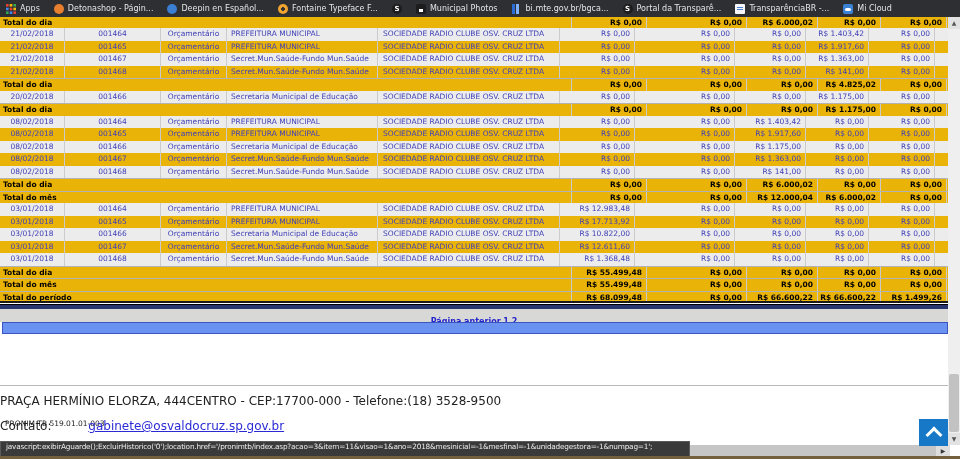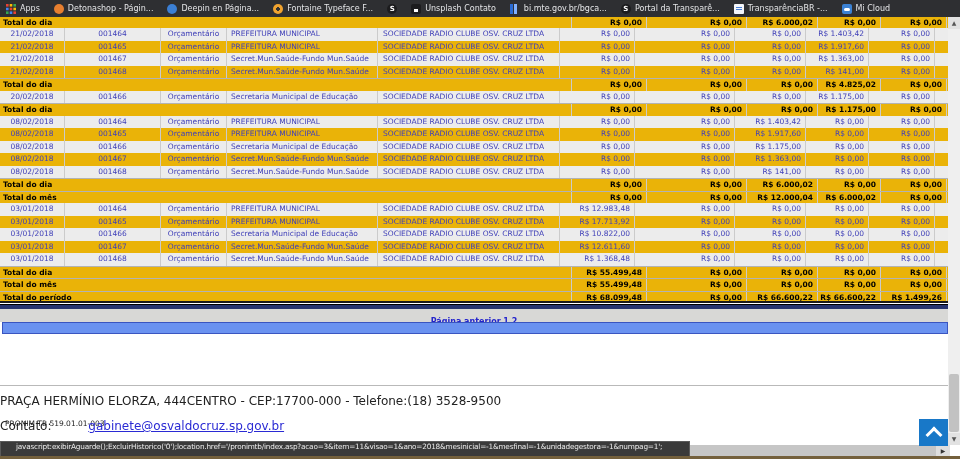--- a/index.html
+++ b/index.html
@@ -55,21 +55,21 @@
   
   .footsep{position:absolute;top:385px;left:0;width:960px;height:1px;background:#b9b9b9;}
   .ftxt{position:absolute;left:0;width:960px;text-align:left;font-size:12px;color:#222;}
   .pronim{position:absolute;top:403px;left:5px;font-size:7.5px;color:#222;margin-top:16px;}
   .f-addr{top:394px;} .f-hours{top:407px;} .f-contact{top:419px;} .f-name{top:431px;}
   .email{color:#2a2ad4;text-decoration:underline;cursor:pointer;padding-left:33px;}
 
   
   .statusbar{position:absolute;left:0;top:441px;width:690px;height:16px;background:#3a3a3a;
              border:1px solid #5a5a5a;box-sizing:border-box;color:#ececec;font-size:7.3px;
-             line-height:10px;padding-left:15px;white-space:nowrap;overflow:hidden;z-index:20;letter-spacing:-0.2px;}
+             line-height:10px;padding-left:5px;white-space:nowrap;overflow:hidden;z-index:20;letter-spacing:-0.2px;}
   .hscroll{position:absolute;left:0;top:445px;width:950px;height:12px;background:#c6c6c6;z-index:10;}
   .hs-btn{position:absolute;right:0;top:0;width:14px;height:12px;background:#dedede;color:#333;
           font-size:6px;text-align:center;line-height:12px;cursor:pointer;}
   .vscroll{position:absolute;right:0;top:17px;width:12px;height:428px;background:#efefef;z-index:7;}
   .vs-btn{position:absolute;left:0;width:12px;height:12px;background:#e2e2e2;color:#555;
           font-size:6px;text-align:center;line-height:12px;cursor:pointer;}
   .vs-up{top:0;} .vs-down{bottom:0;}
   .vs-thumb{position:absolute;left:1px;bottom:13px;width:10px;height:58px;background:#c2c2c2;border-radius:2px;}
   .topbtn{position:absolute;left:919px;top:419px;width:29px;height:27px;background:#1878c8;z-index:15;
           display:flex;align-items:center;justify-content:center;cursor:pointer;}
@@ -98,32 +98,32 @@
       </span>
       <span>Apps</span>
     </div>
     <div style="display:flex;">
         <div class="bm">
           <span class="ic ic-orange-dot"></span>
           <span>Detonashop - Págin...</span>
         </div>
         <div class="bm">
           <span class="ic ic-blue-circle"></span>
-          <span>Deepin en Página...</span>
+          <span>Deepin en Español...</span>
         </div>
         <div class="bm">
           <span class="ic ic-yellow-circle"></span>
           <span>Fontaine Typeface F...</span>
         </div>
         <div class="bm">
           <span class="ic ic-dark-globe">S</span>
         </div>
         <div class="bm">
           <span class="ic ic-dark-camera"></span>
-          <span>Unsplash Contato</span>
+          <span>Municipal Photos</span>
         </div>
         <div class="bm">
           <span class="ic ic-blue-bars"></span>
           <span>bi.mte.gov.br/bgca...</span>
         </div>
         <div class="bm">
           <span class="ic ic-dark-globe">S</span>
           <span>Portal da Transparê...</span>
         </div>
         <div class="bm">

